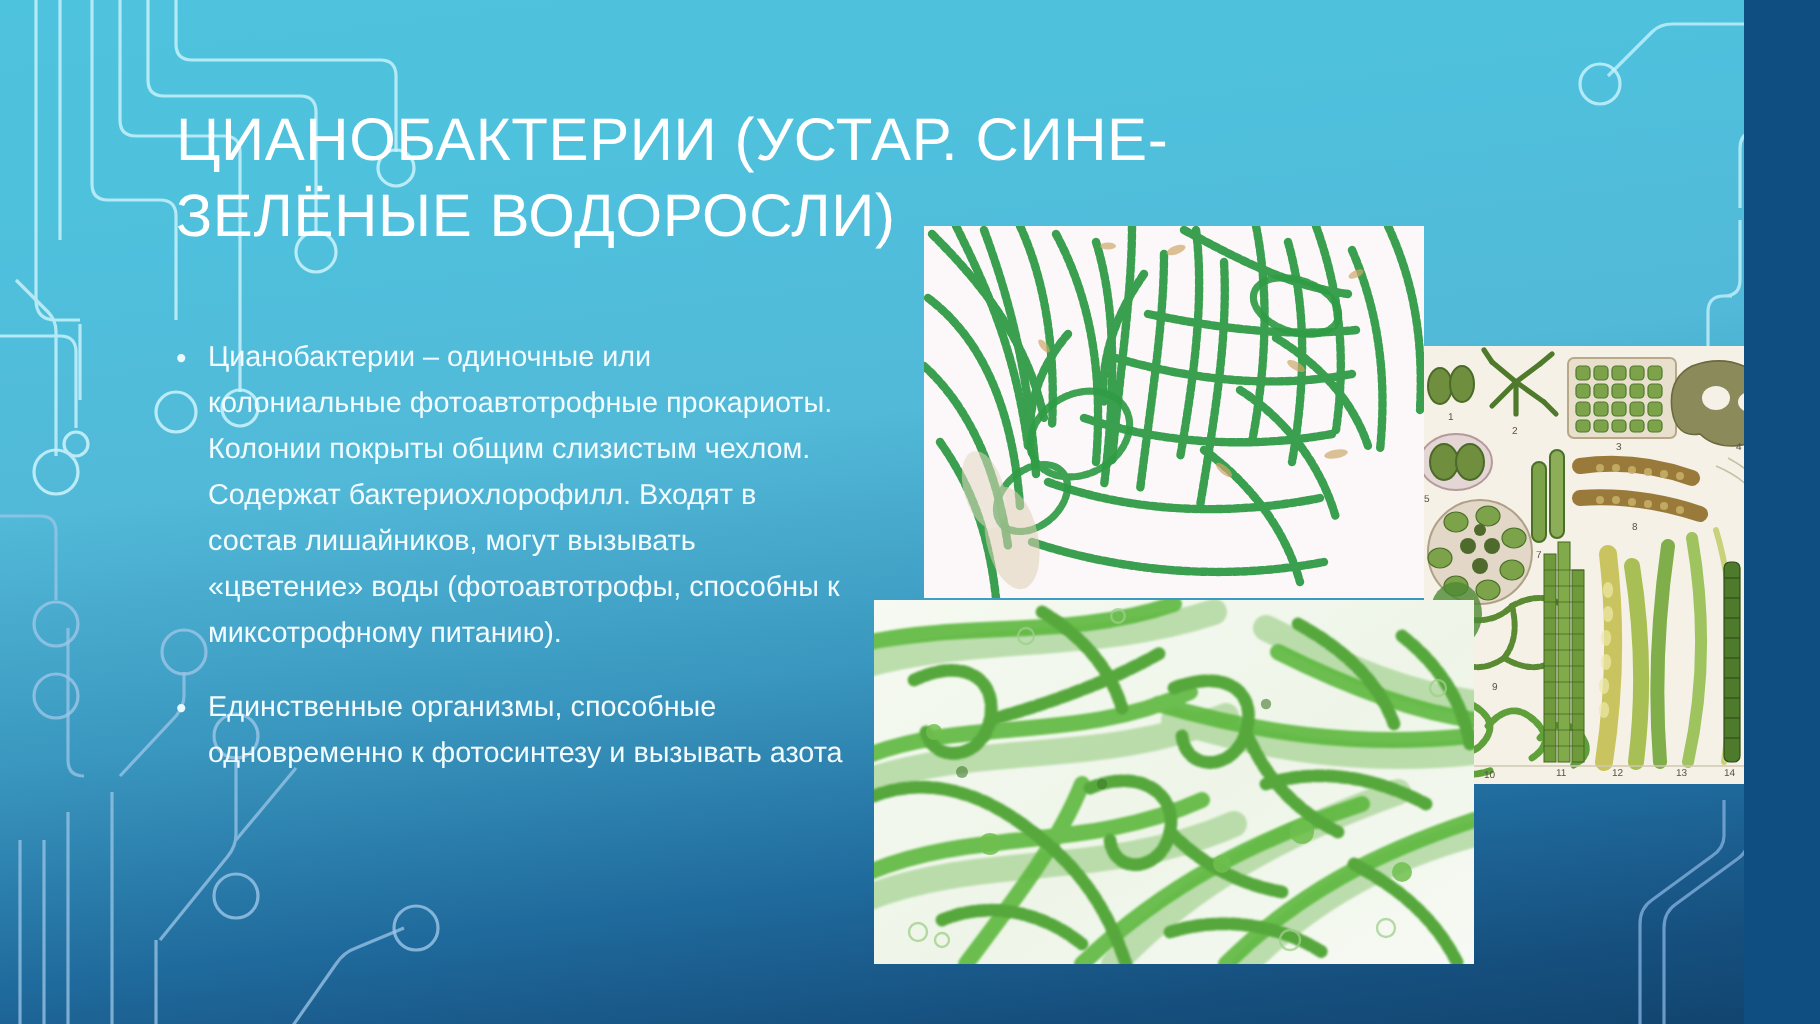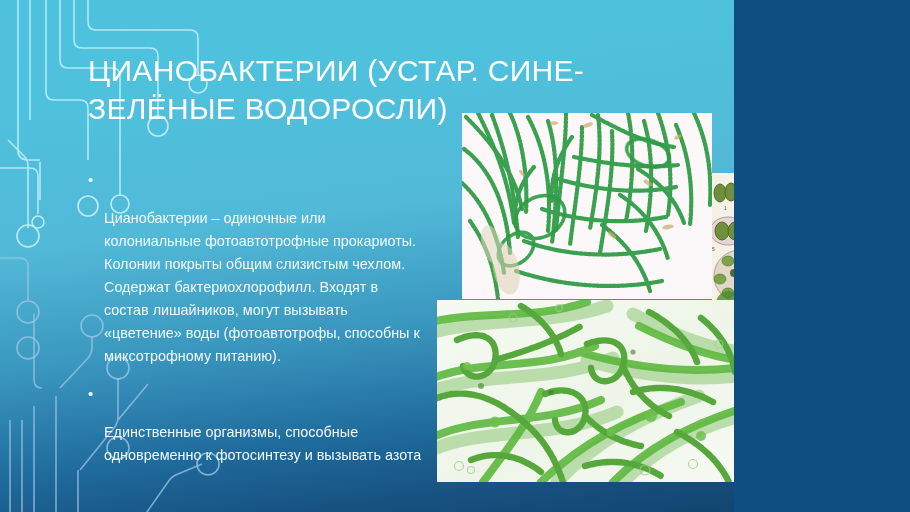--- a/index.html
+++ b/index.html
@@ -3,21 +3,21 @@
 <meta charset="utf-8">
 <title>Cyanobacteria slide</title>
 <style>
   html,body{margin:0;padding:0;}
   body{
     width:910px;height:512px;overflow:hidden;
     font-family:"Liberation Sans","DejaVu Sans",sans-serif;
     background:#0f4e80;
   }
   #slide{
-    position:relative;width:734px;height:512px;overflow:hidden;
+    position:relative;width:872px;height:512px;overflow:hidden;
     background:linear-gradient(173deg,#4ec3de 0%,#4ec1dd 18%,#52b9d8 42%,#3a97bf 62%,#1f6a9c 80%,#16507f 92%,#12456f 100%);
   }
   
   .circuit{position:absolute;top:0;left:0;width:910px;height:512px;pointer-events:none;}
   .circuit svg{display:block;width:910px;height:512px;}
 
   
   #title{
     position:absolute;left:88px;top:52px;width:630px;
     color:#ffffff;font-size:30px;line-height:38px;
@@ -27,21 +27,20 @@
   
   #body{position:absolute;left:86px;top:168px;width:340px;}
   .bullet{display:flex;margin-bottom:14px;}
   .dot{
     flex:0 0 16px;color:#eaf8ff;font-size:15px;line-height:23px;
     padding-left:2px;
   }
   .btext{
     color:#f2fbff;font-size:14.4px;line-height:23px;
     font-family:"Liberation Sans","DejaVu Sans",sans-serif;
-    margin-top:39px;
   }
   
   .pic{position:absolute;overflow:hidden;background:#fff;}
   #pic-filaments{left:462px;top:113px;width:250px;height:186px;z-index:3;}
   #pic-plate{left:712px;top:173px;width:180px;height:219px;z-index:2;}
   #pic-chains{left:437px;top:300px;width:300px;height:182px;z-index:4;}
   .pic svg{display:block;width:100%;height:100%;}
 </style>
 </head>
 <body>

